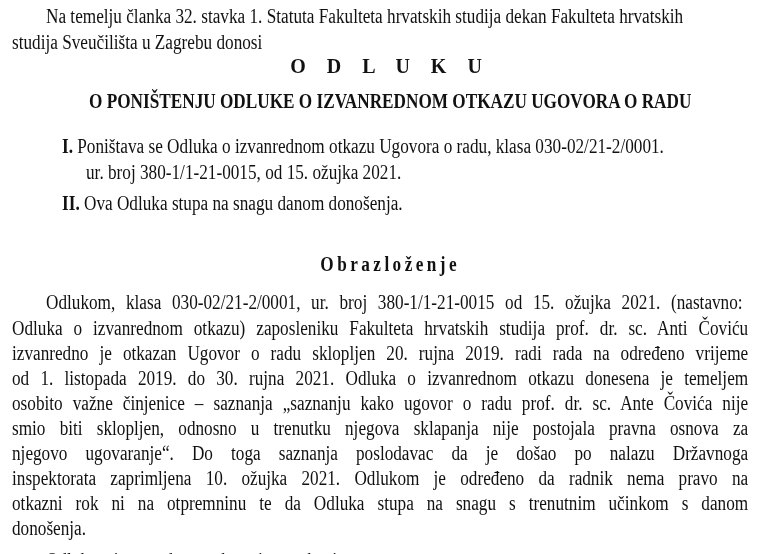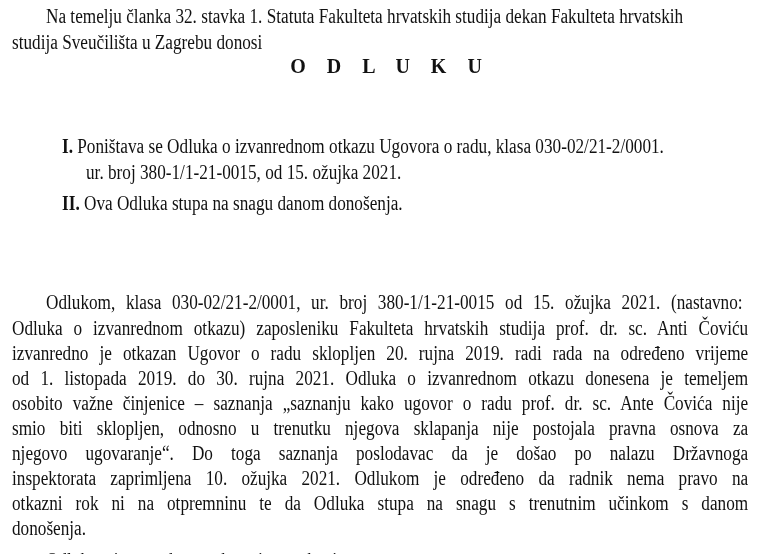--- a/index.html
+++ b/index.html
@@ -84,32 +84,38 @@
 </head>
 <body>
 
 <div class="page">
 
   <div class="line squeeze" style="left:46px; top:4px;">Na temelju članka 32. stavka 1. Statuta Fakulteta hrvatskih studija dekan Fakulteta hrvatskih</div>
   <div class="line squeeze" style="left:12px; top:30px;">studija Sveučilišta u Zagrebu donosi</div>
 
   <div class="center title">O D L U K U</div>
 
+  <div class="center subtitle">
+    <span>O PONIŠTENJU ODLUKE O IZVANREDNOM OTKAZU UGOVORA O RADU</span>
+  </div>
 
   <div class="line squeeze" style="left:62px; top:134px;">
     <span class="item-num">I.</span>
     <span>Poništava se Odluka o izvanrednom otkazu Ugovora o radu, klasa 030-02/21-2/0001.</span>
   </div>
   <div class="line squeeze" style="left:86px; top:160px;">ur. broj 380-1/1-21-0015, od 15. ožujka 2021.</div>
 
   <div class="line squeeze" style="left:62px; top:191px;">
     <span class="item-num">II.</span>
     <span>Ova Odluka stupa na snagu danom donošenja.</span>
   </div>
 
+  <div class="center section">
+    <span>Obrazloženje</span>
+  </div>
 
   <div class="line squeeze" style="left:46px; top:290px; width:810px;">
     <div style="text-align:justify; text-align-last:justify; width:810px;">Odlukom, klasa 030-02/21-2/0001, ur. broj 380-1/1-21-0015 od 15. ožujka 2021. (nastavno:</div>
   </div>
   <div class="justify" style="top:316px;"><span class="fill">Odluka o izvanrednom otkazu) zaposleniku Fakulteta hrvatskih studija prof. dr. sc. Anti Čoviću</span></div>
   <div class="justify" style="top:341px;"><span class="fill">izvanredno je otkazan Ugovor o radu sklopljen 20. rujna 2019. radi rada na određeno vrijeme</span></div>
   <div class="justify" style="top:366px;"><span class="fill">od 1. listopada 2019. do 30. rujna 2021. Odluka o izvanrednom otkazu donesena je temeljem</span></div>
   <div class="justify" style="top:391px;"><span class="fill">osobito važne činjenice – saznanja „saznanju kako ugovor o radu prof. dr. sc. Ante Čovića nije</span></div>
   <div class="justify" style="top:416px;"><span class="fill">smio biti sklopljen, odnosno u trenutku njegova sklapanja nije postojala pravna osnova za</span></div>
   <div class="justify" style="top:441px;"><span class="fill">njegovo ugovaranje“. Do toga saznanja poslodavac da je došao po nalazu Državnoga</span></div>

